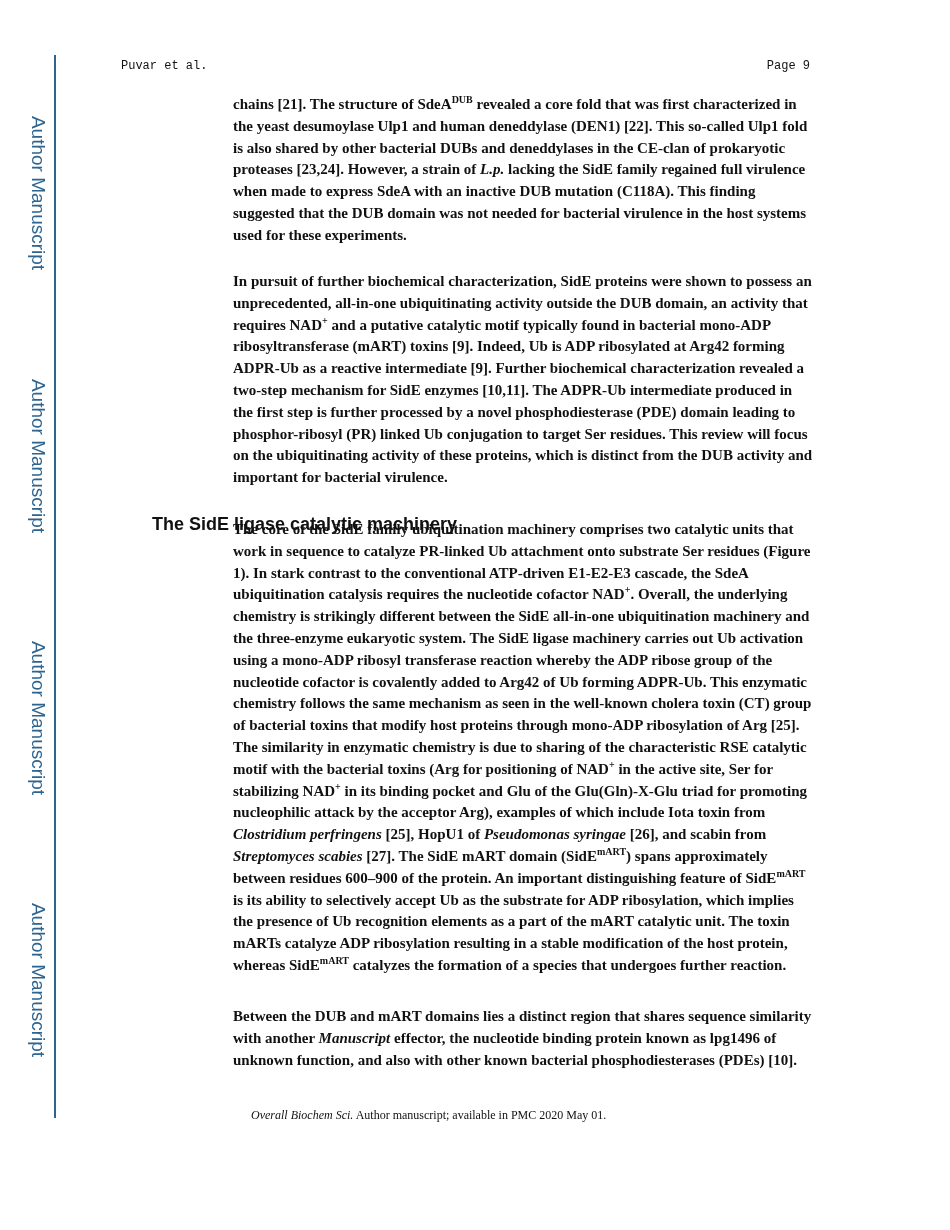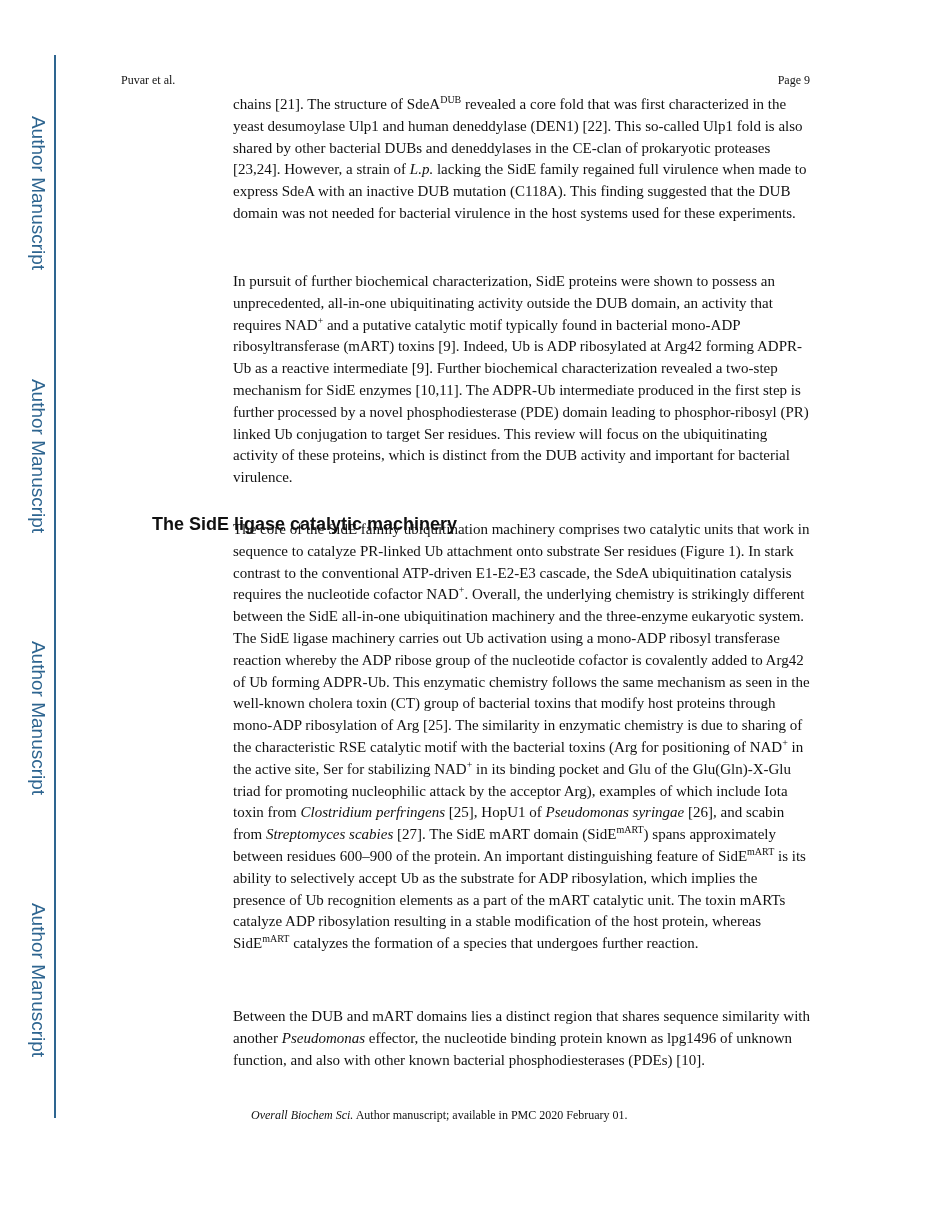--- a/index.html
+++ b/index.html
@@ -2,25 +2,25 @@
 <html><head>
 <meta charset="utf-8">
 <style>
   html, body { margin: 0; padding: 0; background: #ffffff; }
   body { width: 950px; height: 1230px; position: relative; overflow: hidden;
          font-family: "Liberation Serif", serif; color: #111; }
   .side-rule { position: absolute; left: 54px; top: 55px; width: 2px; height: 1063px; background: #2e6590; }
   .side-label { position: absolute; left: 38px; width: 0; height: 0; }
   .side-label span { position: absolute; left: 0; top: 0; transform: translate(-50%, -50%) rotate(90deg);
          white-space: nowrap; font-family: "Liberation Sans", sans-serif; font-size: 19px; color: #2e6590; }
-  .running-head { position: absolute; top: 73px; font-size: 12px; }
+  .running-head { position: absolute; top: 59px; font-size: 12px; font-family: Liberation Mono, monospace; }
   .rh-left { left: 121px; }
   .rh-right { right: 140px; }
   .body { position: absolute; left: 233px; width: 580px; font-size: 15px; line-height: 21.8px; }
-  .body p { margin: 0; }
+  .body p { margin: 0; font-weight: bold; }
   .p1 { top: 94px; }
   .p2 { top: 271px; }
   .p3 { top: 519px; }
   .p4 { top: 1006px; }
   .section-heading { position: absolute; left: 140px; top: 502px; margin: 12px;
          font-family: "Liberation Sans", sans-serif; font-weight: bold; font-size: 18px; }
   sup { font-size: 10px; line-height: 0; vertical-align: 6px; }
   .footer { position: absolute; left: 251px; top: 1108px; font-size: 12px; }
   i { font-style: italic; }
 </style>
@@ -52,16 +52,16 @@
   <p><span>In pursuit of further biochemical characterization, SidE proteins were shown to possess an unprecedented, all-in-one ubiquitinating activity outside the DUB domain, an activity that requires NAD</span><sup>+</sup><span> and a putative catalytic motif typically found in bacterial mono-ADP ribosyltransferase (mART) toxins [9]. Indeed, Ub is ADP ribosylated at Arg42 forming ADPR-Ub as a reactive intermediate [9]. Further biochemical characterization revealed a two-step mechanism for SidE enzymes [10,11]. The ADPR-Ub intermediate produced in the first step is further processed by a novel phosphodiesterase (PDE) domain leading to phosphor-ribosyl (PR) linked Ub conjugation to target Ser residues. This review will focus on the ubiquitinating activity of these proteins, which is distinct from the DUB activity and important for bacterial virulence.</span></p>
 </div>
 
 <h2 class="section-heading">The SidE ligase catalytic machinery</h2>
 
 <div class="body p3">
   <p><span>The core of the SidE family ubiquitination machinery comprises two catalytic units that work in sequence to catalyze PR-linked Ub attachment onto substrate Ser residues (Figure 1). In stark contrast to the conventional ATP-driven E1-E2-E3 cascade, the SdeA ubiquitination catalysis requires the nucleotide cofactor NAD</span><sup>+</sup><span>. Overall, the underlying chemistry is strikingly different between the SidE all-in-one ubiquitination machinery and the three-enzyme eukaryotic system. The SidE ligase machinery carries out Ub activation using a mono-ADP ribosyl transferase reaction whereby the ADP ribose group of the nucleotide cofactor is covalently added to Arg42 of Ub forming ADPR-Ub. This enzymatic chemistry follows the same mechanism as seen in the well-known cholera toxin (CT) group of bacterial toxins that modify host proteins through mono-ADP ribosylation of Arg [25]. The similarity in enzymatic chemistry is due to sharing of the characteristic RSE catalytic motif with the bacterial toxins (Arg for positioning of NAD</span><sup>+</sup><span> in the active site, Ser for stabilizing NAD</span><sup>+</sup><span> in its binding pocket and Glu of the Glu(Gln)-X-Glu triad for promoting nucleophilic attack by the acceptor Arg), examples of which include Iota toxin from </span><i>Clostridium perfringens</i><span> [25], HopU1 of </span><i>Pseudomonas syringae</i><span> [26], and scabin from </span><i>Streptomyces scabies</i><span> [27]. The SidE mART domain (SidE</span><sup>mART</sup><span>) spans approximately between residues 600–900 of the protein. An important distinguishing feature of SidE</span><sup>mART</sup><span> is its ability to selectively accept Ub as the substrate for ADP ribosylation, which implies the presence of Ub recognition elements as a part of the mART catalytic unit. The toxin mARTs catalyze ADP ribosylation resulting in a stable modification of the host protein, whereas SidE</span><sup>mART</sup><span> catalyzes the formation of a species that undergoes further reaction.</span></p>
 </div>
 
 <div class="body p4">
-  <p><span>Between the DUB and mART domains lies a distinct region that shares sequence similarity with another </span><i>Pseudomonas</i><span> effector, the nucleotide binding protein known as lpg1496 of unknown function, and also with other known bacterial phosphodiesterases (PDEs) [10].</span></p>
+  <p><span>Between the DUB and mART domains lies a distinct region that shares sequence similarity with another </span><i>Manuscript</i><span> effector, the nucleotide binding protein known as lpg1496 of unknown function, and also with other known bacterial phosphodiesterases (PDEs) [10].</span></p>
 </div>
 
-<div class="footer"><i>Overall Biochem Sci.</i><span> Author manuscript; available in PMC 2020 February 01.</span></div>
+<div class="footer"><i>Overall Biochem Sci.</i><span> Author manuscript; available in PMC 2020 May 01.</span></div>
 
 </body></html>

